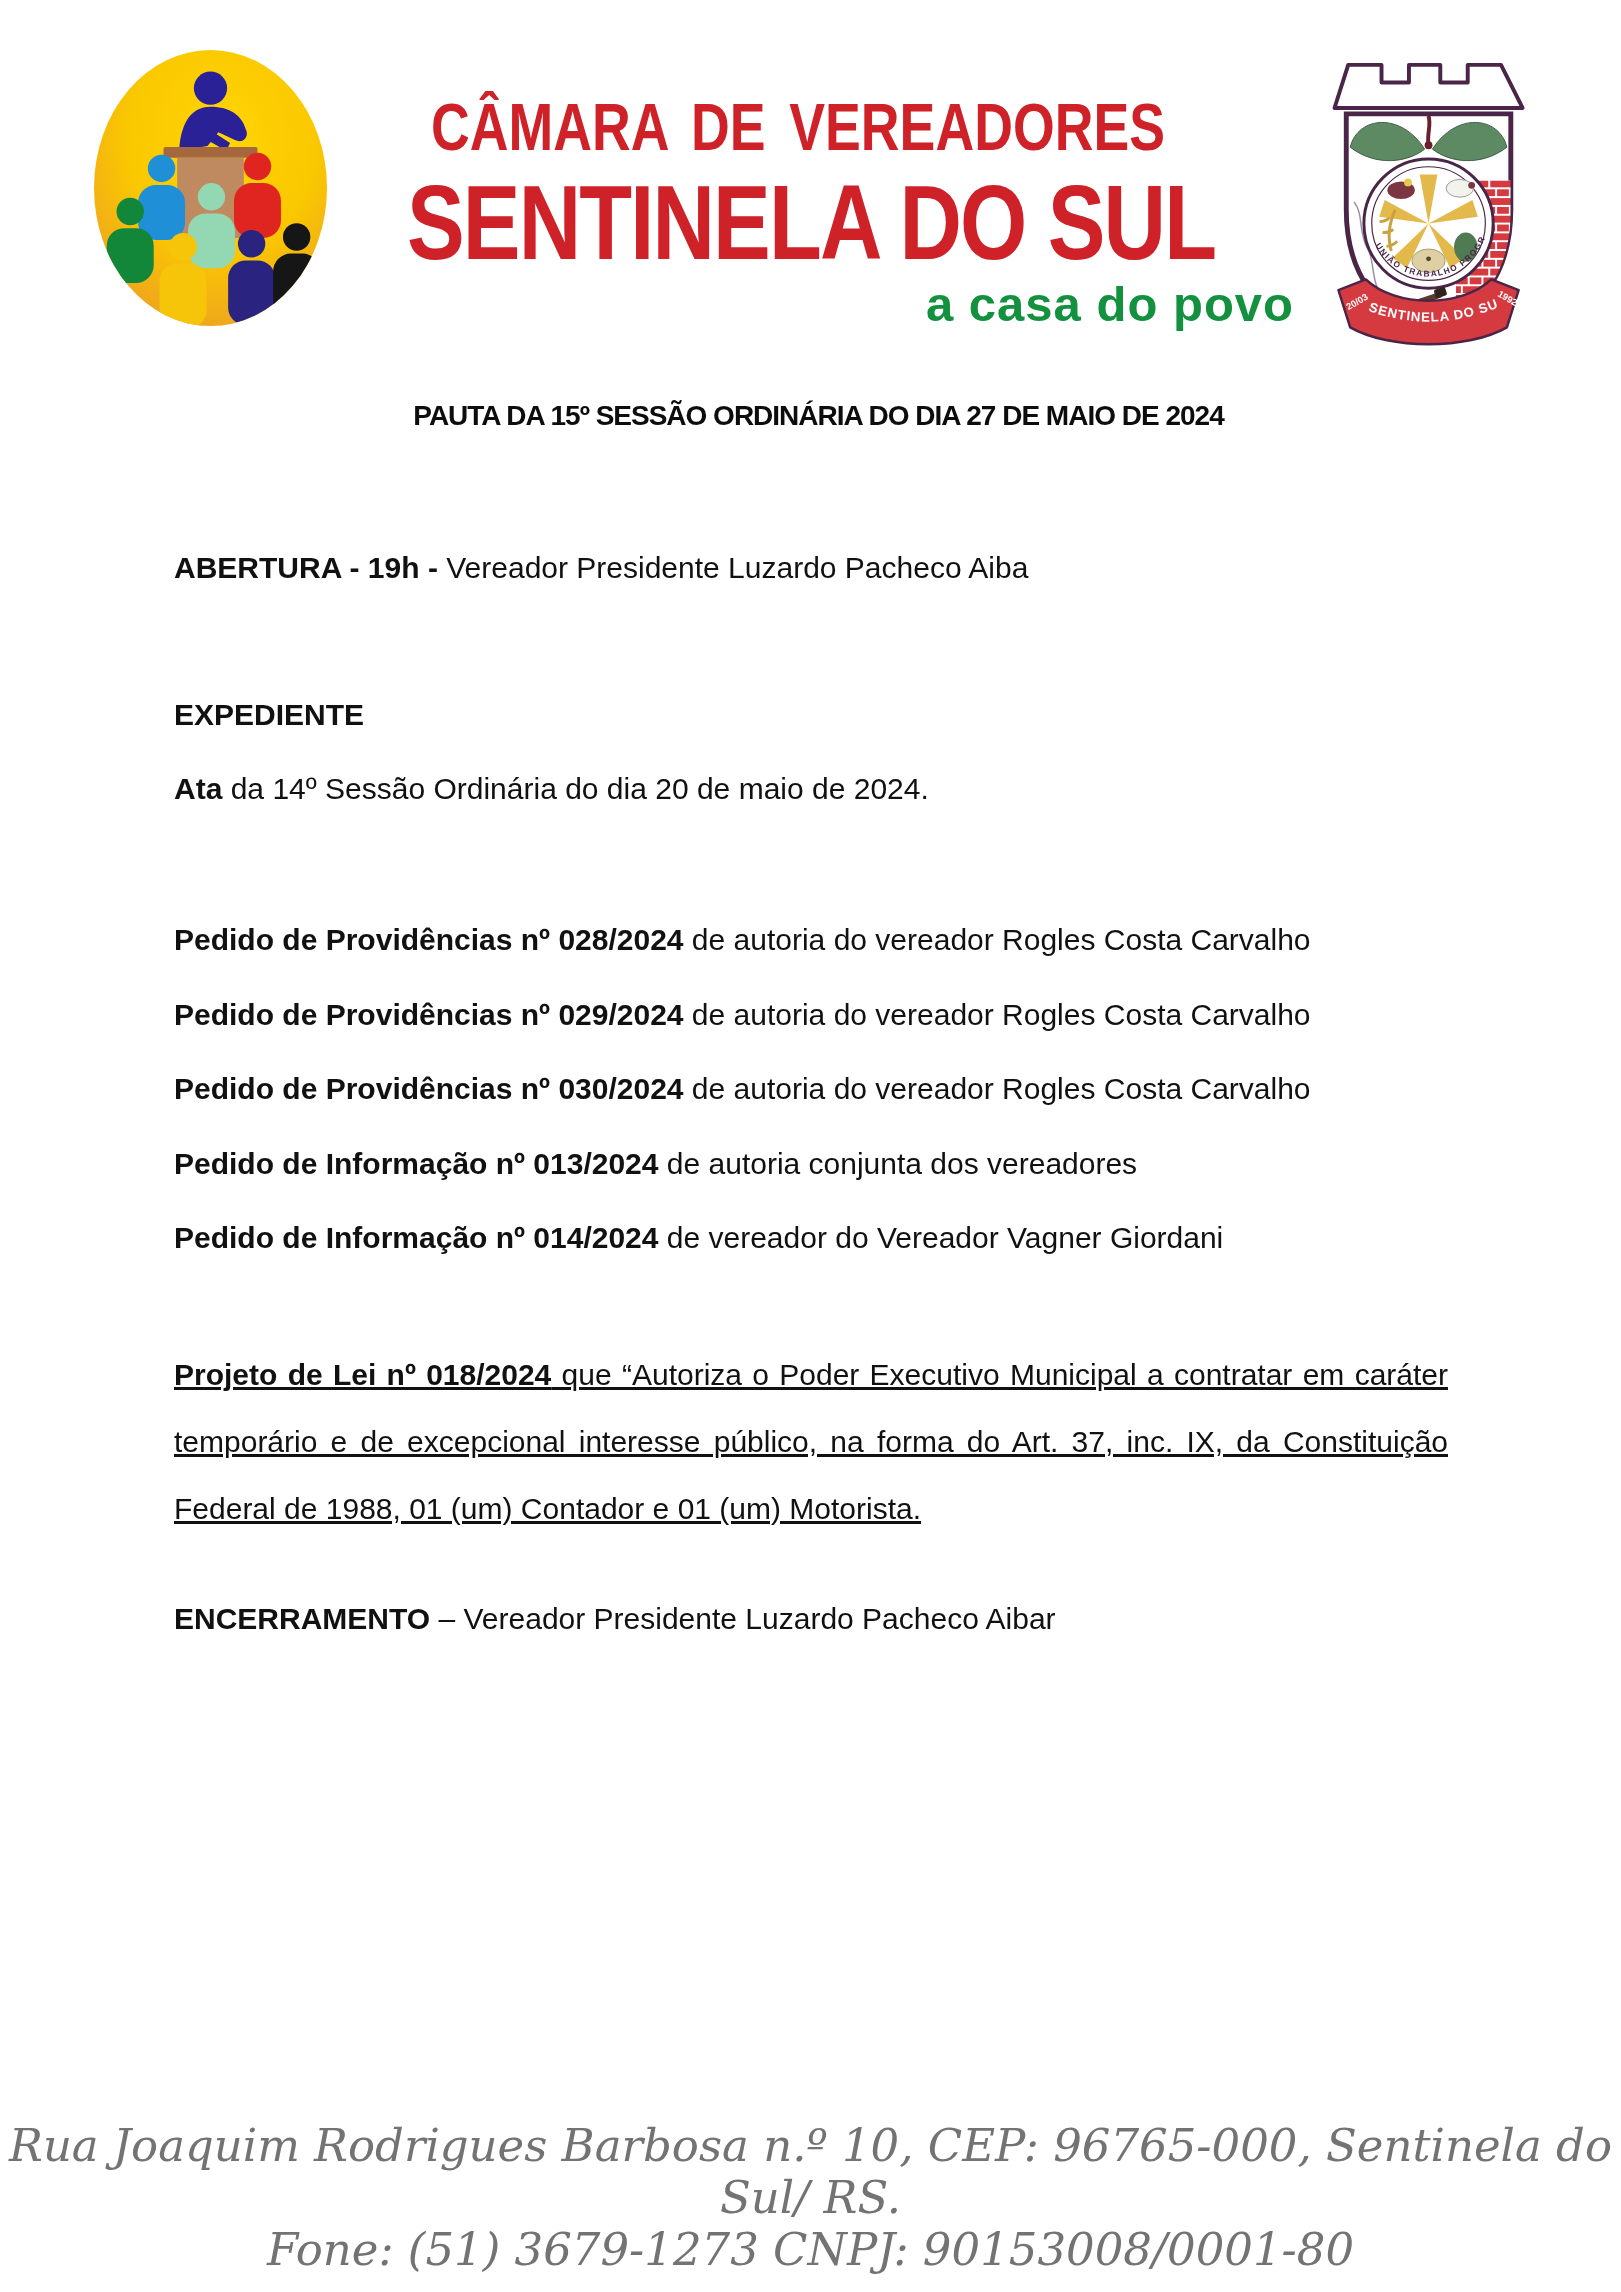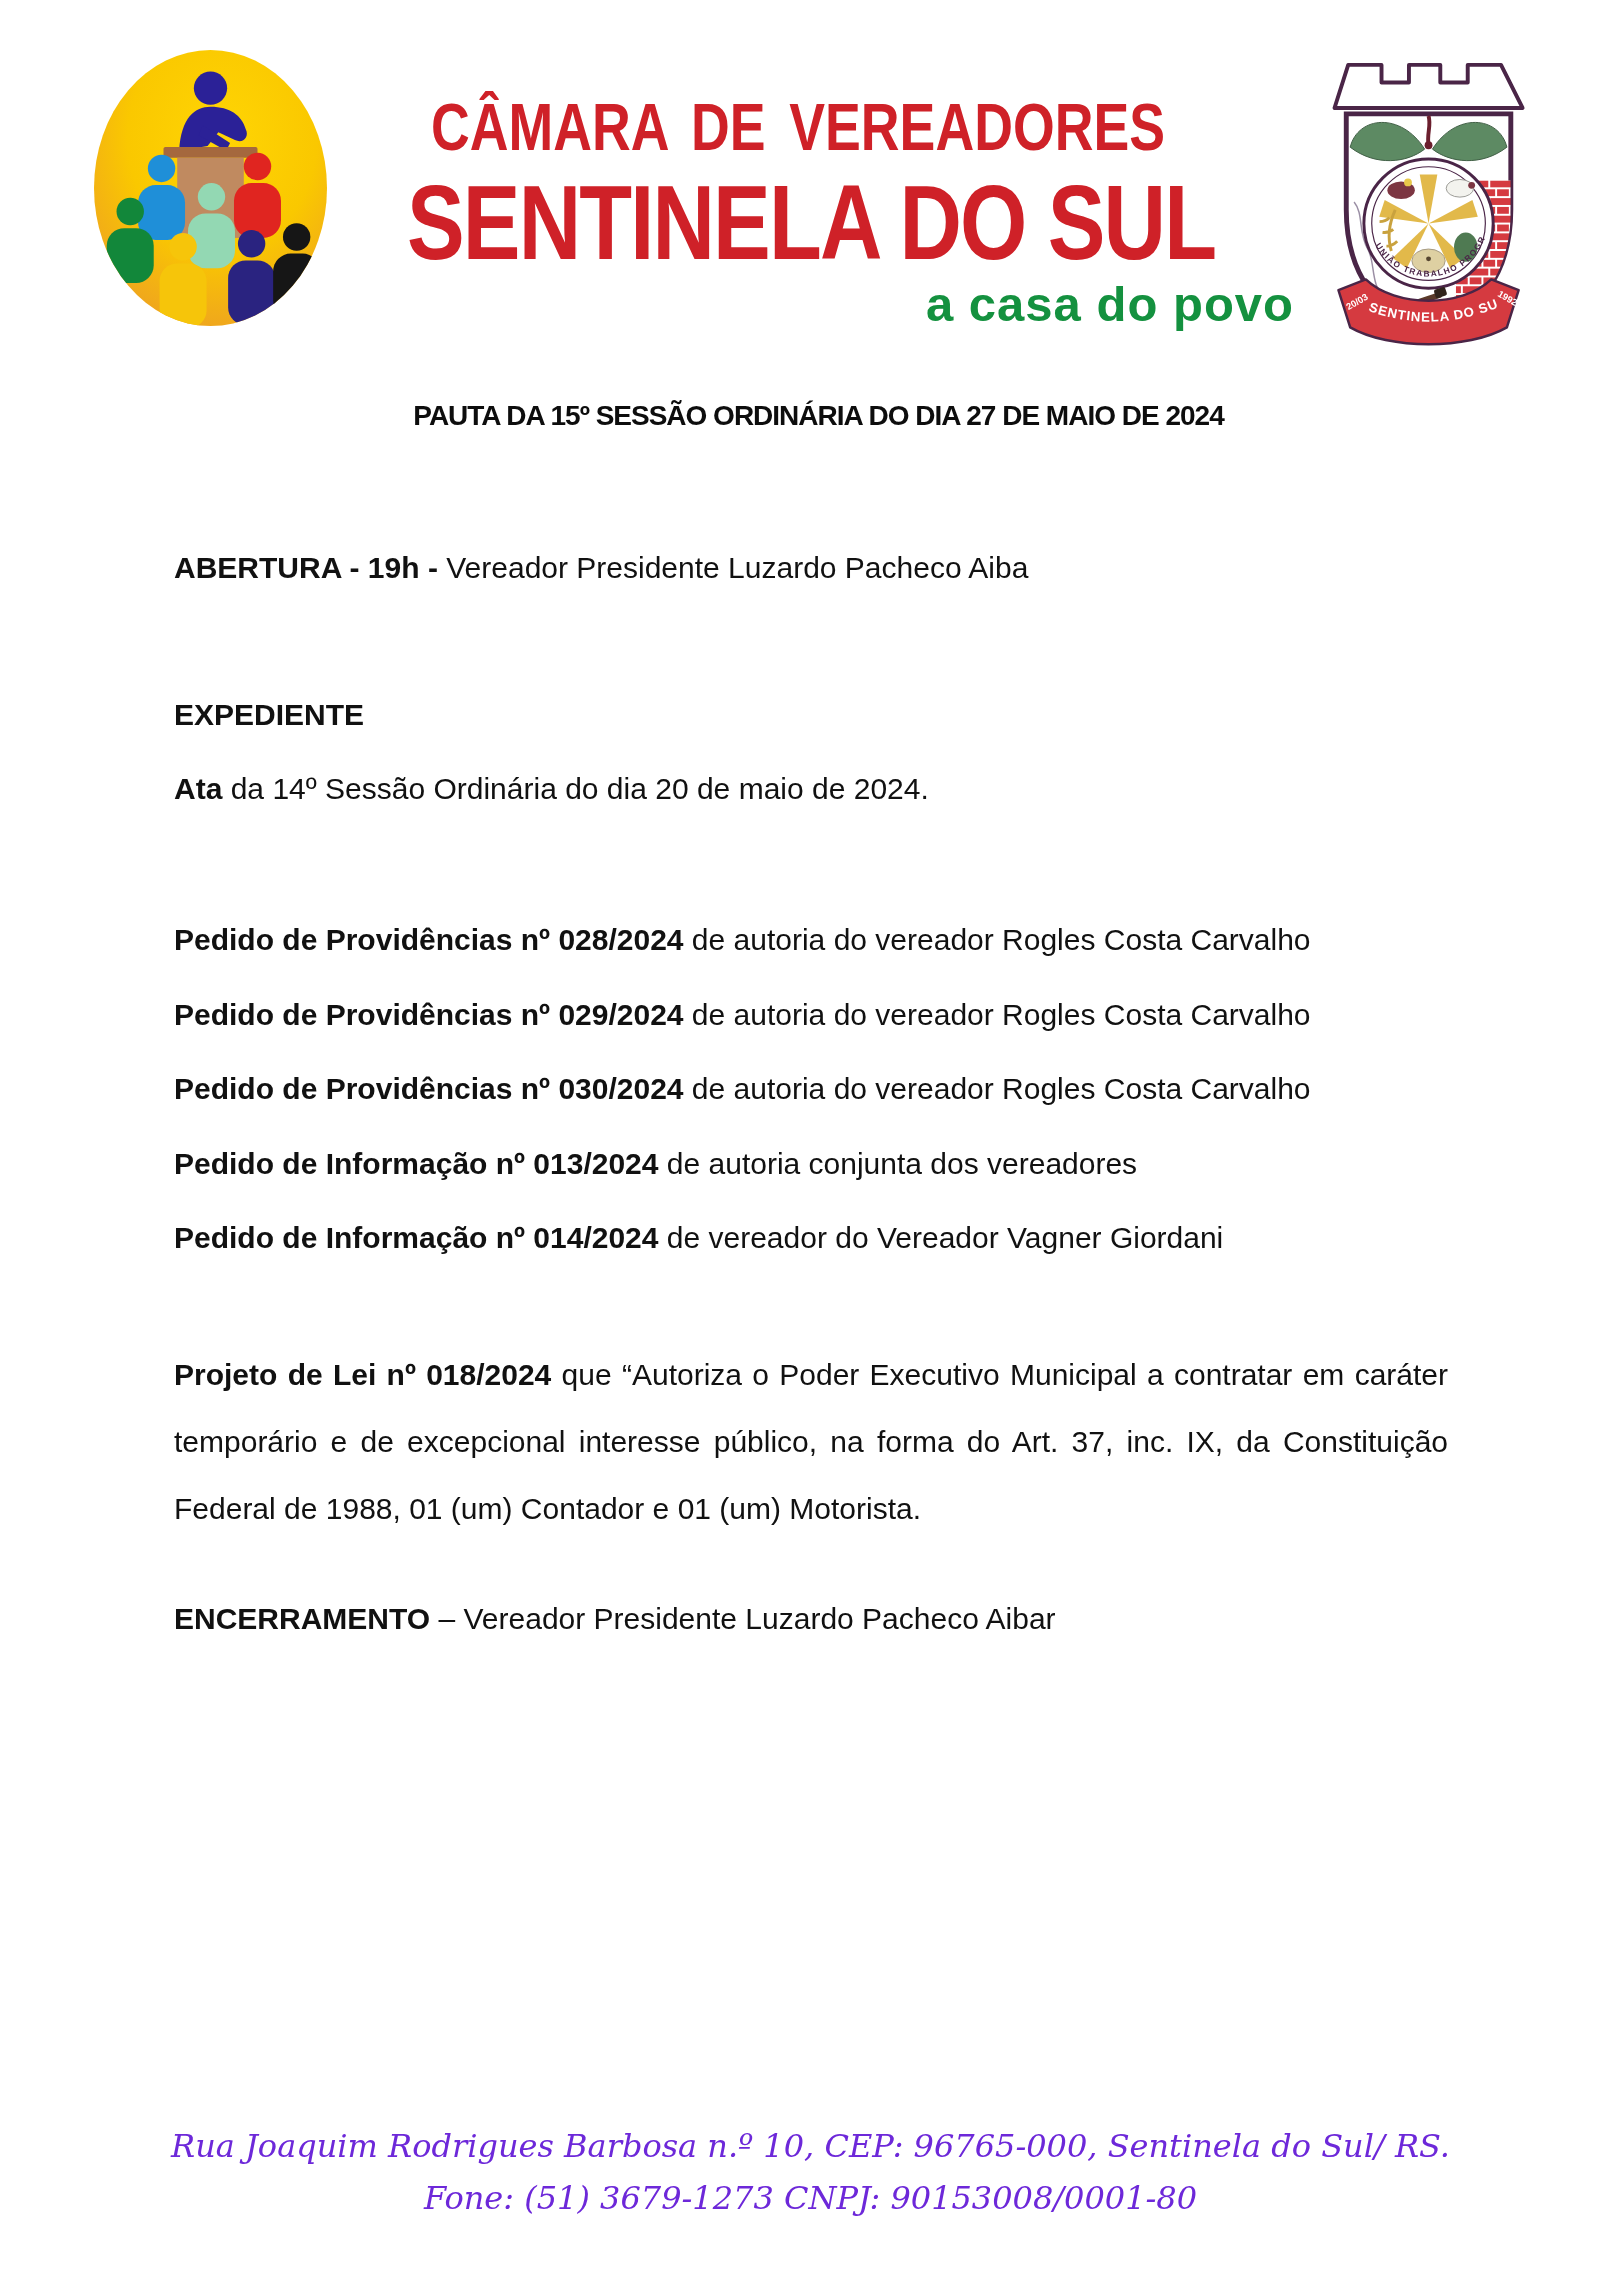--- a/index.html
+++ b/index.html
@@ -40,27 +40,28 @@
   .line{
     position:absolute;left:174px;width:1304px;margin:0;
     font-size:30px;line-height:37px;color:#111;white-space:nowrap;
   }
   .line b{font-weight:bold;}
   .bold-line{font-weight:bold;}
   .para{
     position:absolute;left:174px;top:1341px;width:1274px;margin:0;
     font-size:30px;line-height:67px;color:#111;
     text-align:justify;
+    text-decoration:underline;
   }
   .para b{font-weight:bold;}
   .footer{
     position:absolute;left:0;top:2120px;width:1621px;
     text-align:center;
     font-family:"DejaVu Serif",serif;font-style:italic;
-    font-size:32px;line-height:52px;color:#6d28d9;
+    font-size:45px;line-height:52px;color:#737373;
   }
 </style>
 </head>
 <body>
 
 <div class="page">
 
   <svg class="logo" width="235" height="279" viewBox="0 0 240 285" aria-hidden="true">
     <defs>
       <radialGradient id="lg" cx="0.55" cy="0.32" r="0.9">

